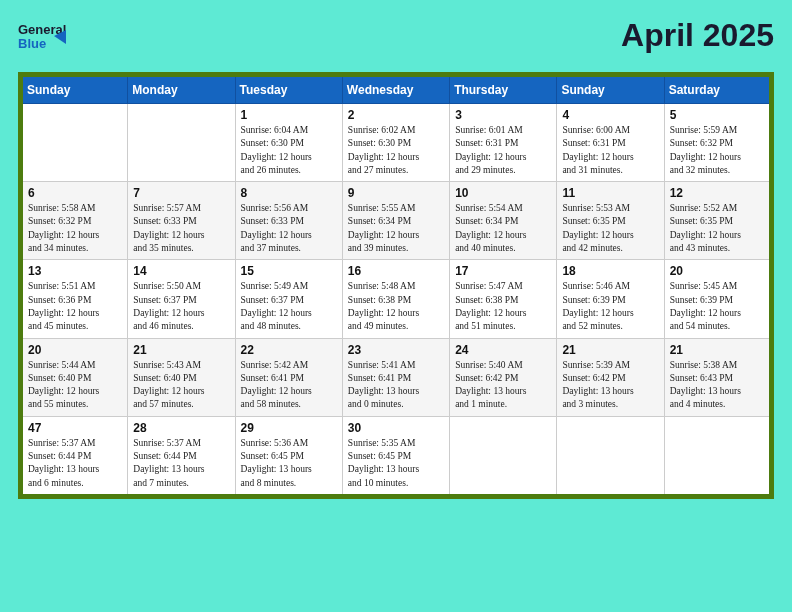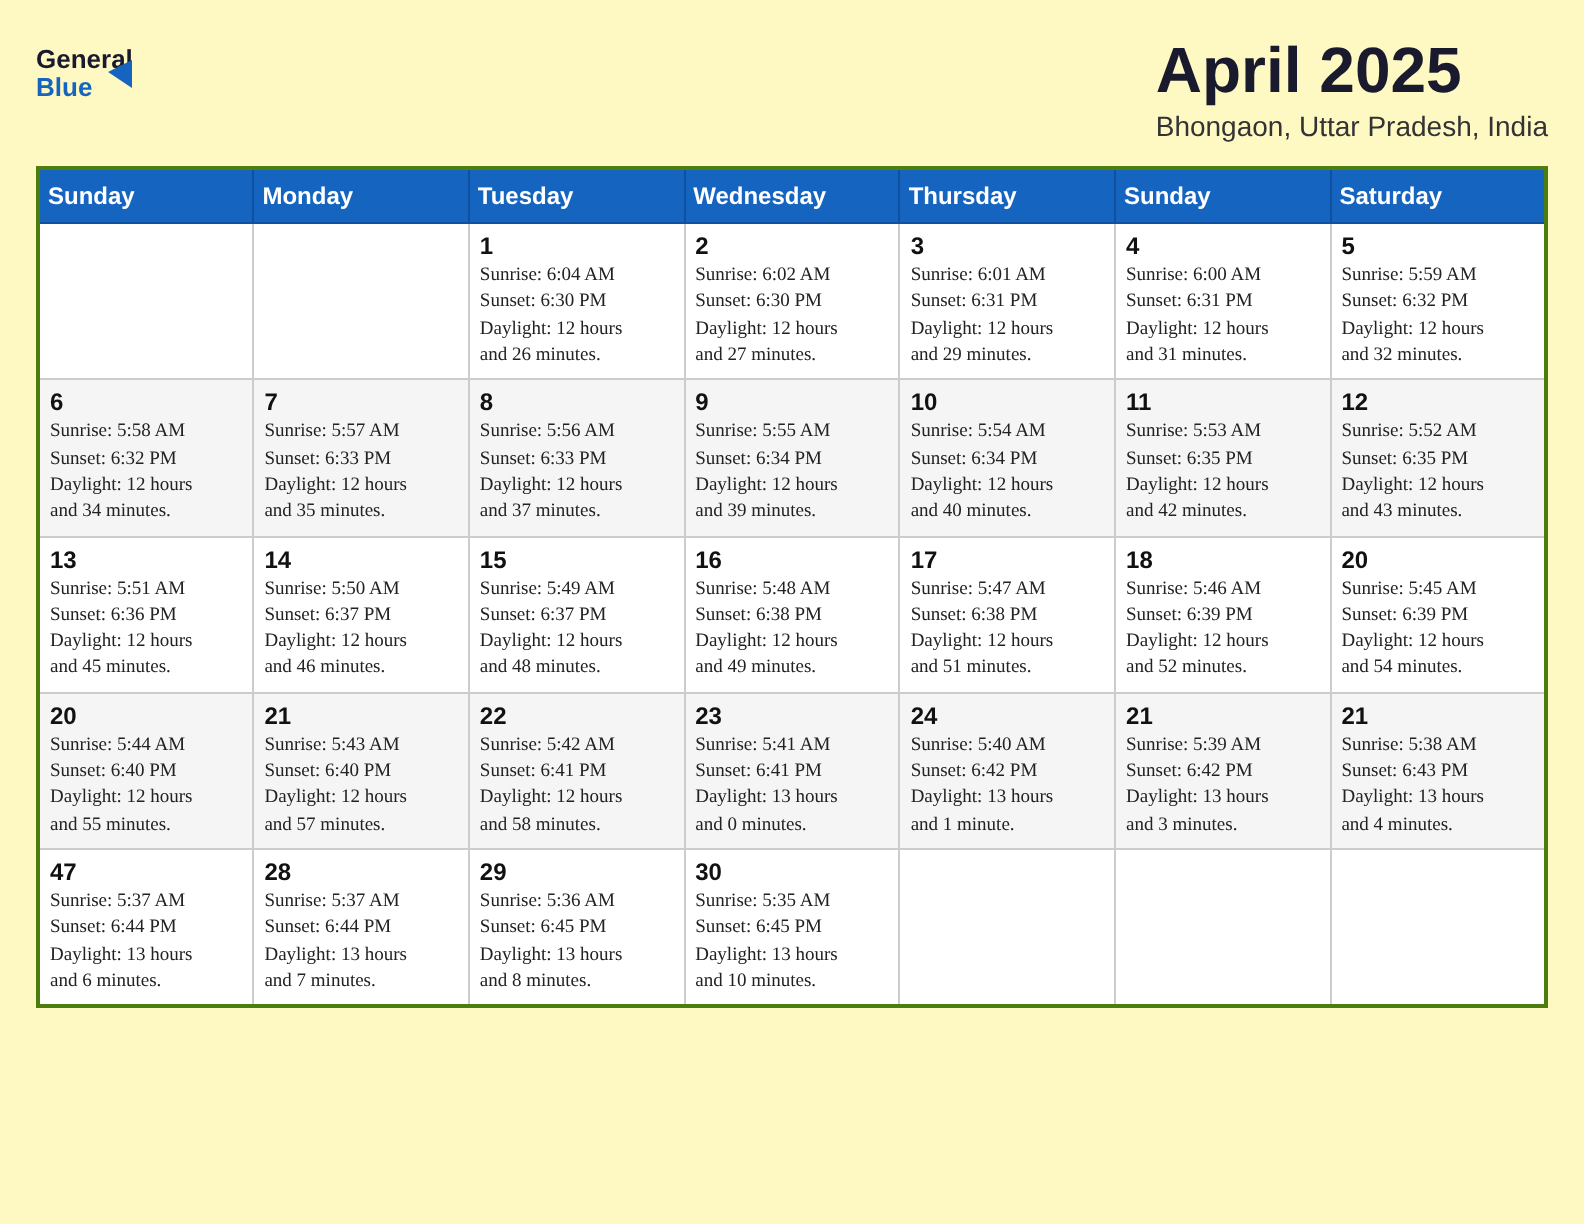--- a/index.html
+++ b/index.html
@@ -5,21 +5,21 @@
     * { box-sizing: border-box; margin: 0; padding: 0; }
     body {
       font-family: Arial, sans-serif;
       background: #fff;
       width: 792px;
       min-height: 612px;
     }
     .page {
       width: 792px;
       min-height: 612px;
-      background: #fef9c3;
+      background: #5eead4;
       padding: 18px 18px 10px 18px;
     }
     .header {
       display: flex;
       justify-content: space-between;
       align-items: flex-start;
       margin-bottom: 12px;
     }
     .logo {
       display: flex;
@@ -35,21 +35,21 @@
       line-height: 1.1;
     }
     .title-location {
       font-size: 14px;
       color: #333;
       margin-top: 2px;
     }
     .calendar {
       width: 100%;
       border-collapse: collapse;
-      border: 2px solid #4d7c0f;
+      border: 5px solid #4d7c0f;
     }
     .calendar th {
       background: #1565c0;
       color: #fff;
       font-size: 12px;
       font-weight: bold;
       padding: 6px 4px;
       text-align: left;
       border: 1px solid #1050a0;
     }
@@ -97,21 +97,20 @@
 
           <text x="0" y="16" font-family="Arial" font-size="13" font-weight="bold" fill="#1a1a2e">General</text>
 
           <polygon points="36,18 48,12 48,26" fill="#1565c0"></polygon>
           <text x="0" y="30" font-family="Arial" font-size="13" font-weight="bold" fill="#1565c0">Blue</text>
         </svg>
       </div>
     </div>
     <div class="title-block">
       <div class="title-month">April 2025</div>
-      <div class="title-location">Bhongaon, Uttar Pradesh, India</div>
     </div>
   </div>
 
   <table class="calendar">
     <thead>
       <tr>
 
       <th>Sunday</th>
           <th>Monday</th>
           <th>Tuesday</th>

